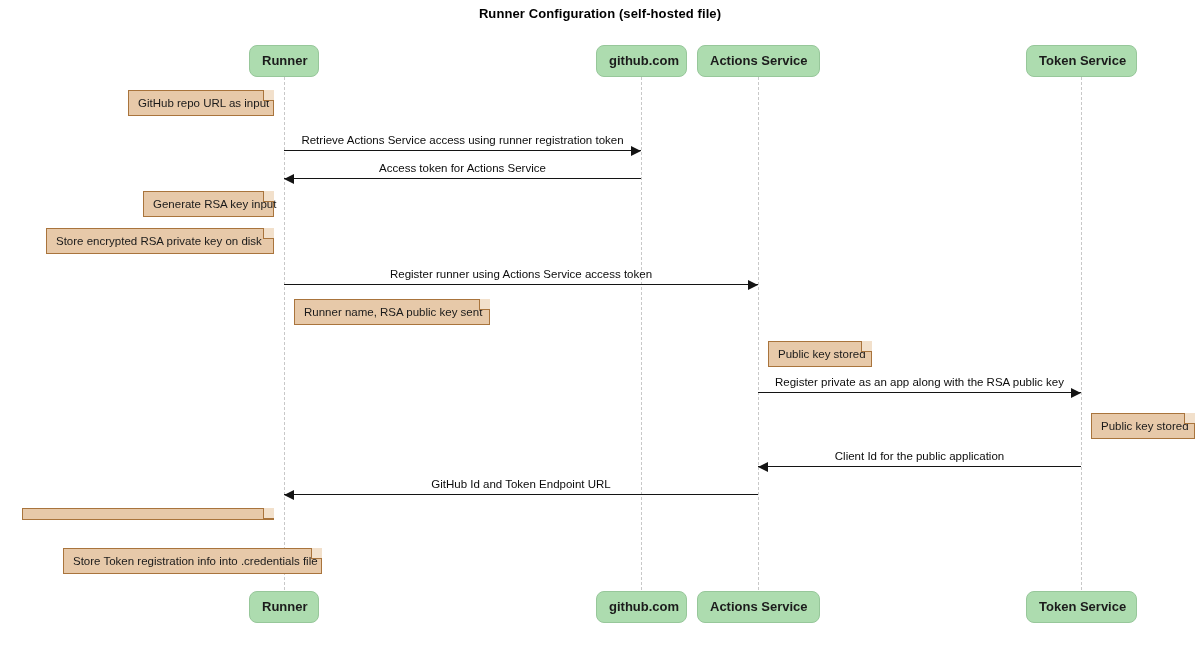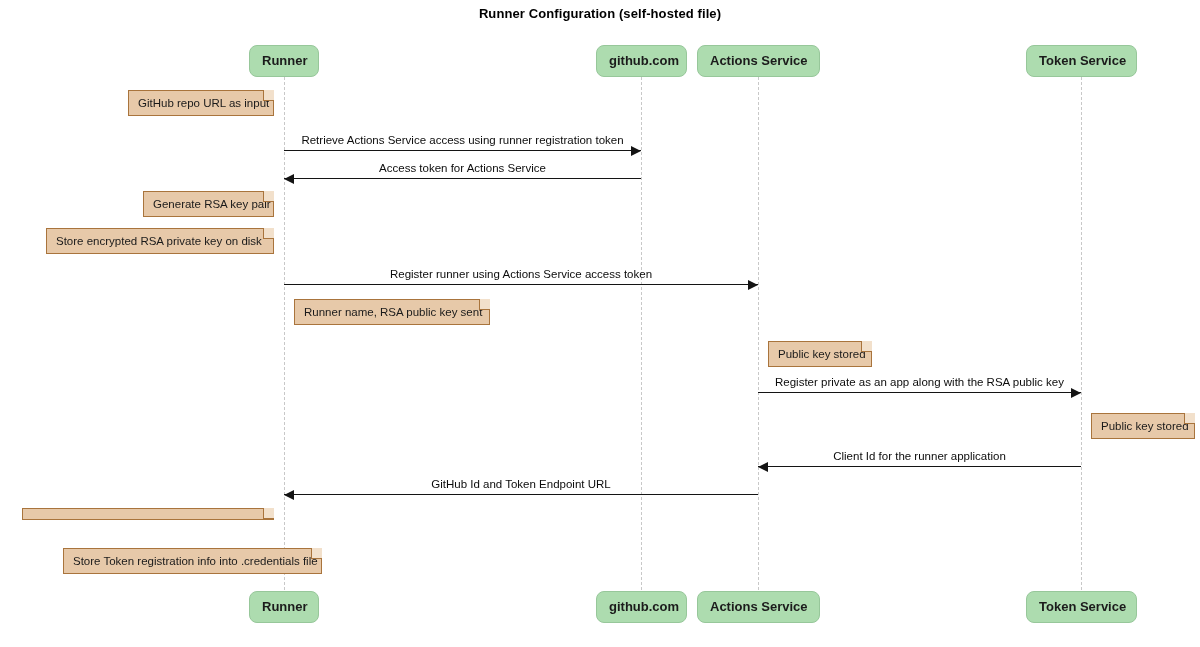--- a/index.html
+++ b/index.html
@@ -122,42 +122,42 @@
       <div class="arrow-head left" style="top: 173.5px; left: 284px;"></div>
       <div class="msg-label" style="left: 284px; width: 357px; top: 162px;">Access token for Actions Service</div>
       <div class="msg-line" style="left: 284px; top: 284px; width: 474px;"></div>
       <div class="arrow-head right" style="top: 279.5px; left: 748px;"></div>
       <div class="msg-label" style="left: 284px; width: 474px; top: 268px;">Register runner using Actions Service access token</div>
       <div class="msg-line" style="left: 758px; top: 392px; width: 323px;"></div>
       <div class="arrow-head right" style="top: 387.5px; left: 1071px;"></div>
       <div class="msg-label" style="left: 758px; width: 323px; top: 376px;">Register private as an app along with the RSA public key</div>
       <div class="msg-line" style="left: 758px; top: 466px; width: 323px;"></div>
       <div class="arrow-head left" style="top: 461.5px; left: 758px;"></div>
-      <div class="msg-label" style="left: 758px; width: 323px; top: 450px;">Client Id for the runner application</div>
+      <div class="msg-label" style="left: 758px; width: 323px; top: 450px;">Client Id for the public application</div>
       <div class="msg-line" style="left: 284px; top: 494px; width: 474px;"></div>
       <div class="arrow-head left" style="top: 489.5px; left: 284px;"></div>
       <div class="msg-label" style="left: 284px; width: 474px; top: 478px;">GitHub Id and Token Endpoint URL</div>
     </div>
   <div id="participants-layer">
       <div class="participant" style="left: 249px; top: 45px; width: 70px;"><span>Runner</span></div>
       <div class="participant" style="left: 596px; top: 45px; width: 91px;"><span>github.com</span></div>
       <div class="participant" style="left: 697px; top: 45px; width: 123px;"><span>Actions Service</span></div>
       <div class="participant" style="left: 1026px; top: 45px; width: 111px;"><span>Token Service</span></div>
       <div class="participant" style="left: 249px; top: 591px; width: 70px;"><span>Runner</span></div>
       <div class="participant" style="left: 596px; top: 591px; width: 91px;"><span>github.com</span></div>
       <div class="participant" style="left: 697px; top: 591px; width: 123px;"><span>Actions Service</span></div>
       <div class="participant" style="left: 1026px; top: 591px; width: 111px;"><span>Token Service</span></div>
     </div>
   <div id="notes-layer">
       <div class="note" style="left: 128px; top: 90px; width: 146px;">
         <span class="note-text">GitHub repo URL as input</span>
         <span class="fold"></span>
       </div>
       <div class="note" style="left: 143px; top: 191px; width: 131px;">
-        <span class="note-text">Generate RSA key pair</span>
+        <span class="note-text">Generate RSA key input</span>
         <span class="fold"></span>
       </div>
       <div class="note" style="left: 46px; top: 228px; width: 228px;">
         <span class="note-text">Store encrypted RSA private key on disk</span>
         <span class="fold"></span>
       </div>
       <div class="note" style="left: 294px; top: 299px; width: 196px;">
         <span class="note-text">Runner name, RSA public key sent</span>
         <span class="fold"></span>
       </div>

